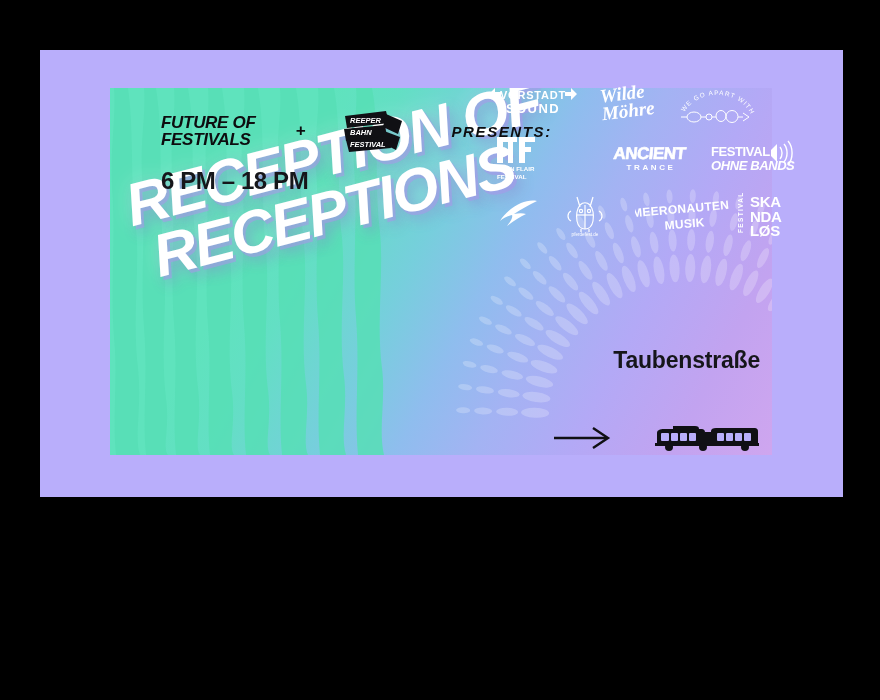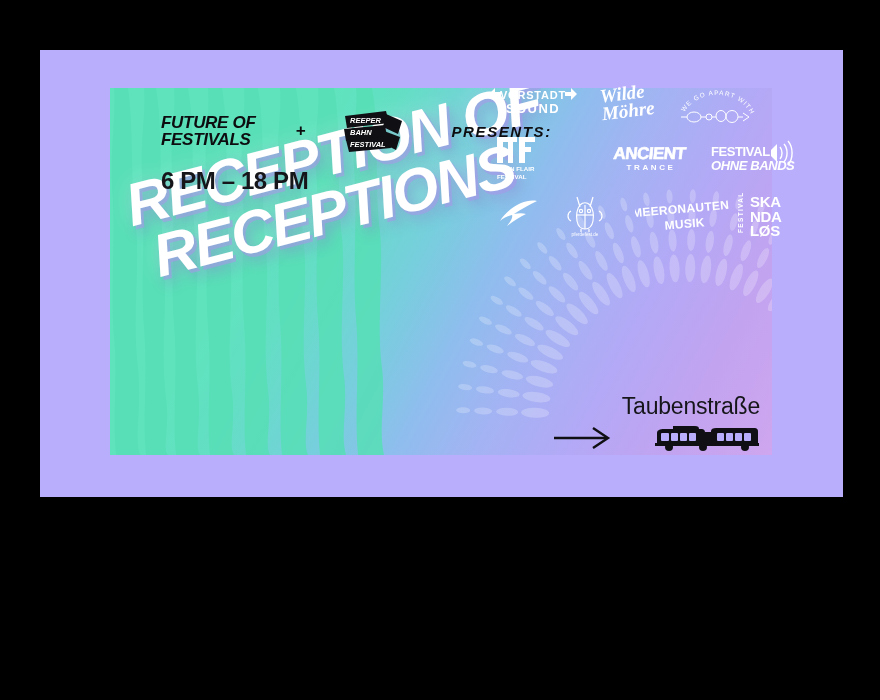--- a/index.html
+++ b/index.html
@@ -158,25 +158,24 @@
   #venue-block {
     position: absolute;
     right: 12px;      
     top: 257px;       
     text-align: right;
     z-index: 6;
     color: #16161a;
   }
   .venue-line {
     font-size: 23px;
-    font-weight: 400;
+    font-weight: 700;
     letter-spacing: -0.2px;
     line-height: 31px;
     white-space: nowrap;
-    margin-top: 46px;
   }
   #transport-row {
     position: absolute;
     right: 12px;
     top: 335px;    
     display: flex;
     align-items: center;
     gap: 44px;
     z-index: 6;
   }

